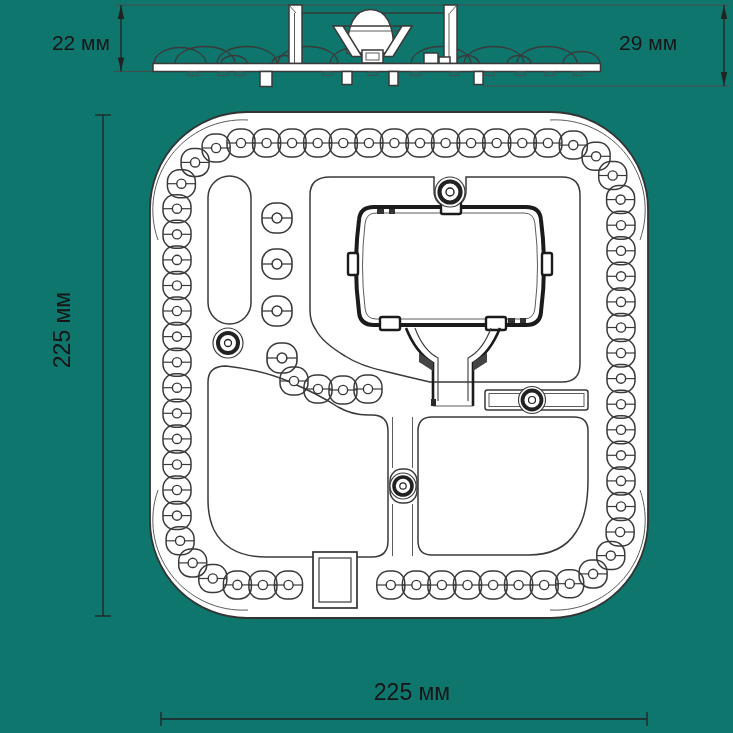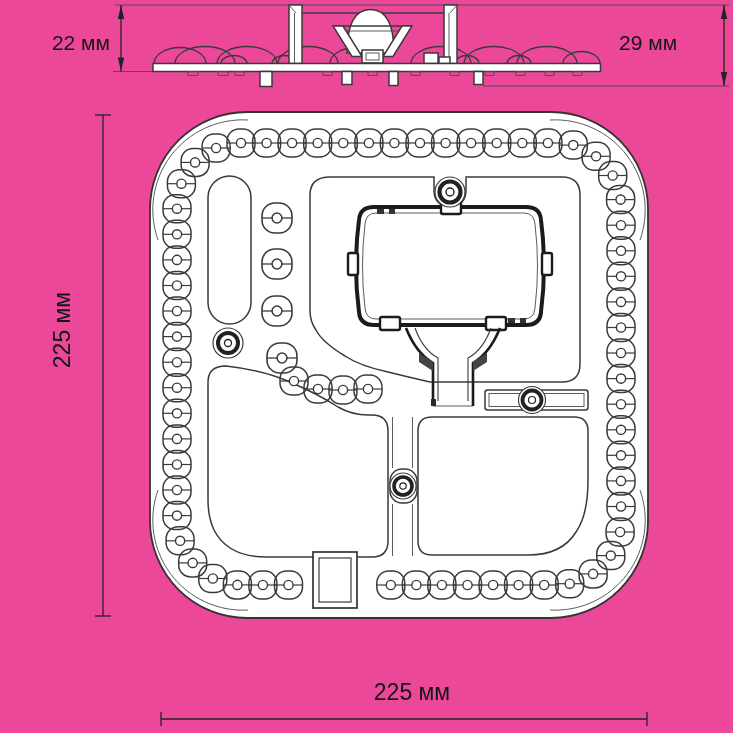--- a/index.html
+++ b/index.html
@@ -1,16 +1,16 @@
 <!DOCTYPE html>
 <html><head>
 <meta charset="utf-8">
 <style>
   html,body{margin:0;padding:0;background:#ffffff;}
-  .stage{position:relative;width:733px;height:733px;background:#ec4899;overflow:hidden;
+  .stage{position:relative;width:733px;height:733px;background:#0f766e;overflow:hidden;
          font-family:"Liberation Sans", sans-serif;}
   svg{position:absolute;left:0;top:0;}
   .dim-text{font-family:"Liberation Sans", sans-serif;font-size:23px;fill:#151515;}
   .dim-text-sm{font-family:"Liberation Sans", sans-serif;font-size:21px;fill:#151515;}
   .thin{stroke:#3a3a3a;stroke-width:1.3;fill:none;}
   .thin-f{stroke:#3a3a3a;stroke-width:1.5;fill:#ffffff;}
   .hair{stroke:#4a4a4a;stroke-width:0.9;fill:none;}
   .dimline{stroke:#222222;stroke-width:1.3;fill:none;}
   .bold{stroke:#1b1b1b;stroke-width:4;fill:#ffffff;}
   .bold2{stroke:#1b1b1b;stroke-width:2.4;fill:#ffffff;}

